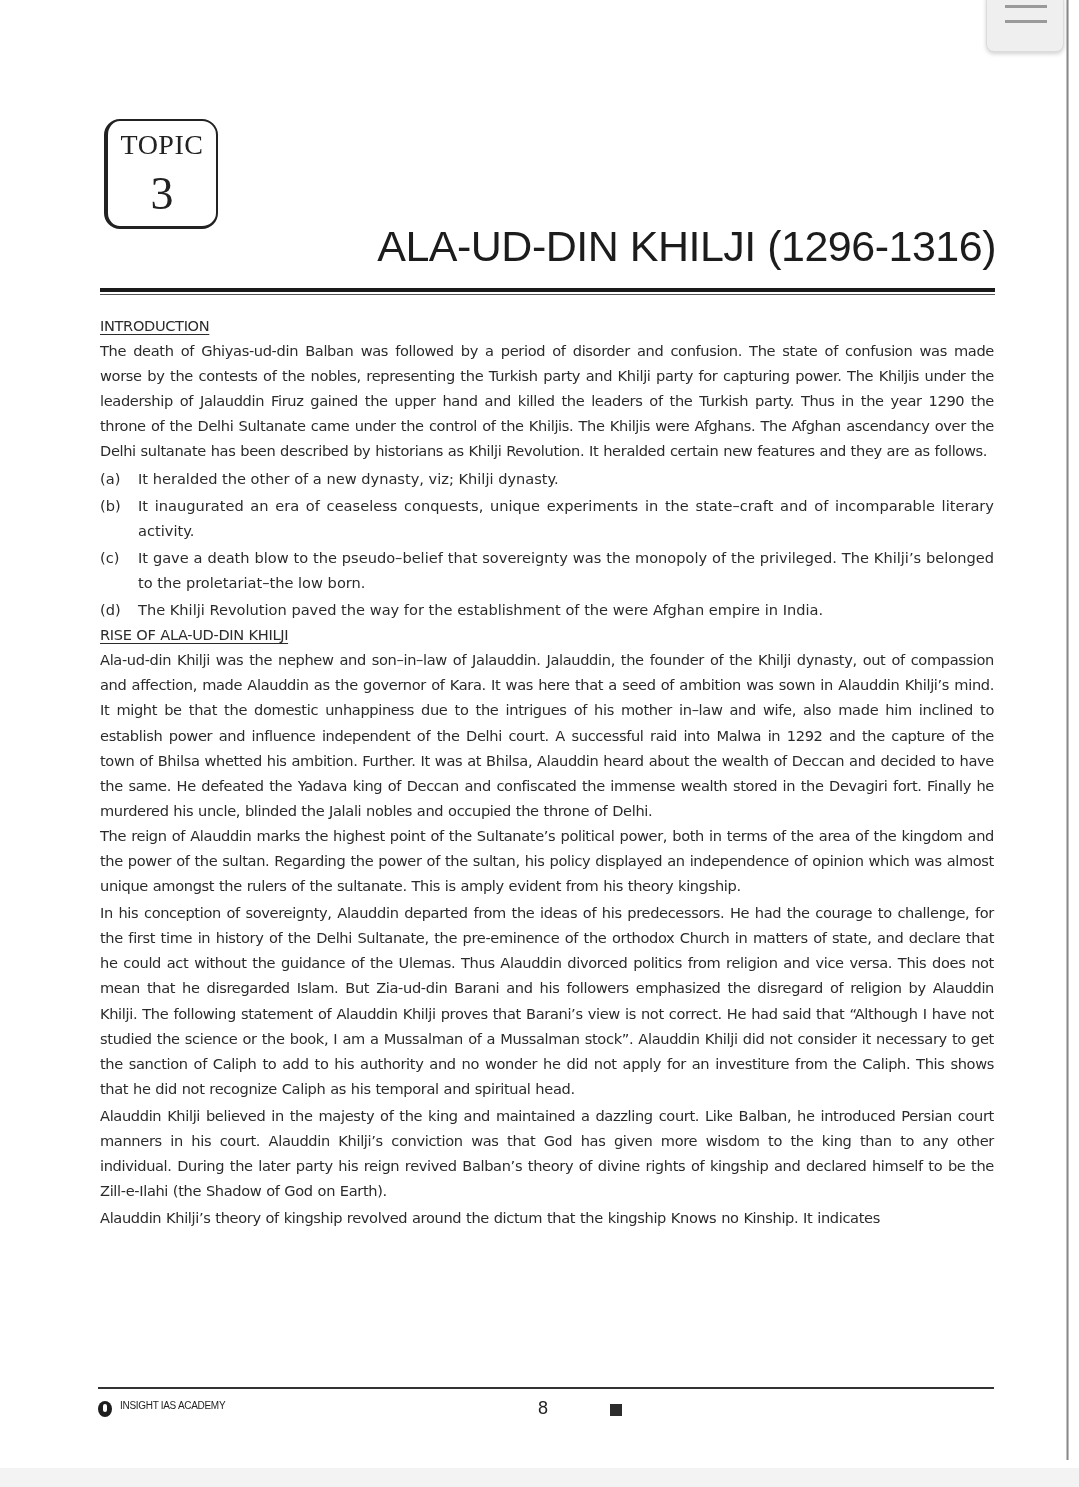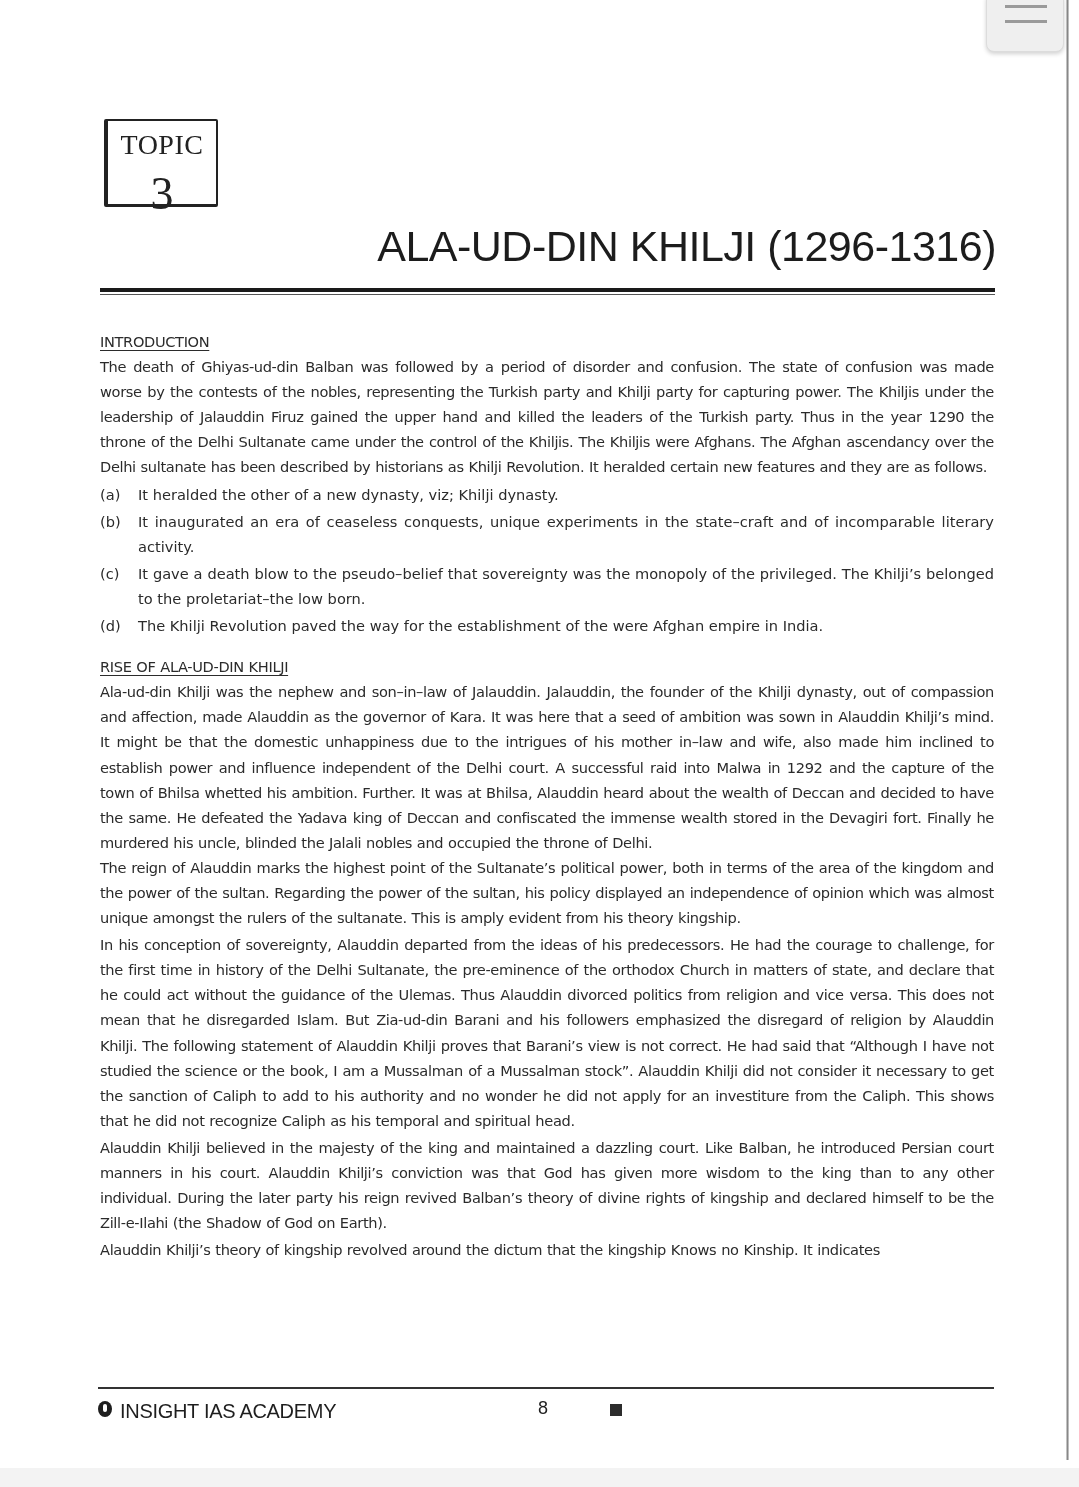--- a/index.html
+++ b/index.html
@@ -20,54 +20,54 @@
   .menu-btn {
     position: absolute; left: 986px; top: -8px; width: 76px; height: 58px;
     background: #efefef; border: 1px solid #dcdcdc; border-radius: 8px;
     box-shadow: 0 2px 4px rgba(0,0,0,0.18); cursor: pointer;
   }
   .menu-btn .bar { position: absolute; left: 18px; width: 42px; height: 3px; background: #9a9a9a; }
   .menu-btn .bar.b1 { top: 12px; }
   .menu-btn .bar.b2 { top: 27px; }
 
   .topic-box {
-    position: absolute; left: 104px; top: 119px; width: 114px; height: 88px;
-    border: 2px solid #222; border-left-width: 4px; border-bottom-width: 3px; border-radius: 2px;
+    position: absolute; left: 104px; top: 119px; width: 114px; height: 110px;
+    border: 2px solid #222; border-left-width: 4px; border-bottom-width: 3px; border-radius: 16px;
     box-sizing: border-box; text-align: center;
     font-family: "Liberation Serif", "DejaVu Serif", serif; color: #222;
   }
   .topic-box .t1 { position: absolute; left: 0; right: 0; top: 8px; font-size: 28px; letter-spacing: 0.5px; }
   .topic-box .t2 { position: absolute; left: 0; right: 0; top: 46px; font-size: 46px; }
 
   .main-title {
     position: absolute; left: 360px; top: 222px; width: 636px; text-align: right;
     font-family: "Liberation Sans", sans-serif; font-weight: normal; font-size: 43px; color: #1c1c1c;
     letter-spacing: -0.5px; white-space: nowrap;
   }
   .rule-thick { position: absolute; left: 100px; top: 288px; width: 895px; height: 4px; background: #1a1a1a; }
   .rule-thin { position: absolute; left: 100px; top: 294px; width: 895px; height: 1px; background: #555; }
 
   .content {
     position: absolute; left: 100px; top: 313px; width: 894px;
     font-family: "DejaVu Sans", sans-serif; font-size: 14.6px; line-height: 25.1px; color: #2b2b2b;
   }
   .content p { margin: 0; text-align: justify; letter-spacing: -0.35px; word-spacing: 0.5px; }
-  .content .heading { text-decoration: underline; text-underline-offset: 3px; font-size: 14.6px; margin-top: 16px; }
+  .content .heading { text-decoration: underline; text-underline-offset: 3px; font-size: 14.6px; }
   .content .list-item { display: flex; margin: 2px 0 0 0; }
   .content .list-item .marker { width: 38px; flex: none; }
   .content .list-item .text { flex: 1; text-align: justify; }
 
   .footer-rule { position: absolute; left: 98px; top: 1387px; width: 896px; height: 2px; background: #333; }
   .footer {
     position: absolute; left: 98px; top: 1398px; width: 896px; height: 28px;
     font-family: "Liberation Sans", sans-serif; color: #1e1e1e;
   }
   .footer .logo { position: absolute; left: 0; top: 3px; width: 14px; height: 16px; border-radius: 50%; background: #1e1e1e; }
   .footer .logo::after { content: ""; position: absolute; left: 5px; top: 3px; width: 4px; height: 8px; background: #fff; border-radius: 2px; }
-  .footer .academy { position: absolute; left: 22px; top: 2px; font-size: 20px; letter-spacing: -0.3px; }
+  .footer .academy { position: absolute; left: 22px; top: 2px; font-size: 10px; letter-spacing: -0.3px; }
   .footer .page-num { position: absolute; left: 440px; top: 0; font-size: 18px; }
   .footer .square { position: absolute; left: 512px; top: 6px; width: 12px; height: 12px; background: #2c2c2c; }
   .footer .book { position: absolute; left: 542px; top: 4px; font-size: 18.5px; font-weight: bold; color: #2a2a2a; letter-spacing: 0.1px; }
 </style>
 </head>
 <body>
 
 <div class="scan-edge"></div>
 <div class="bottom-strip"></div>
 

